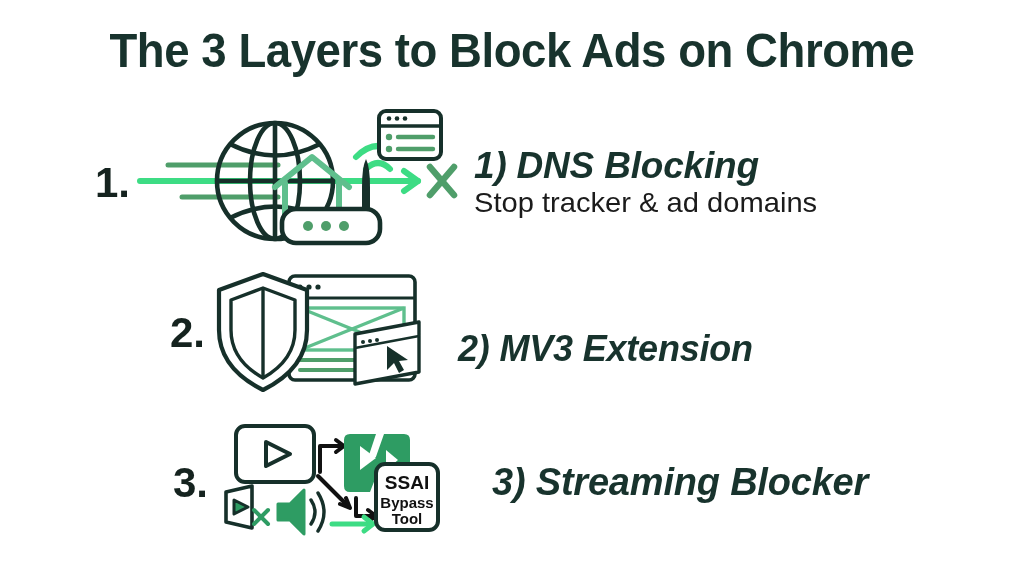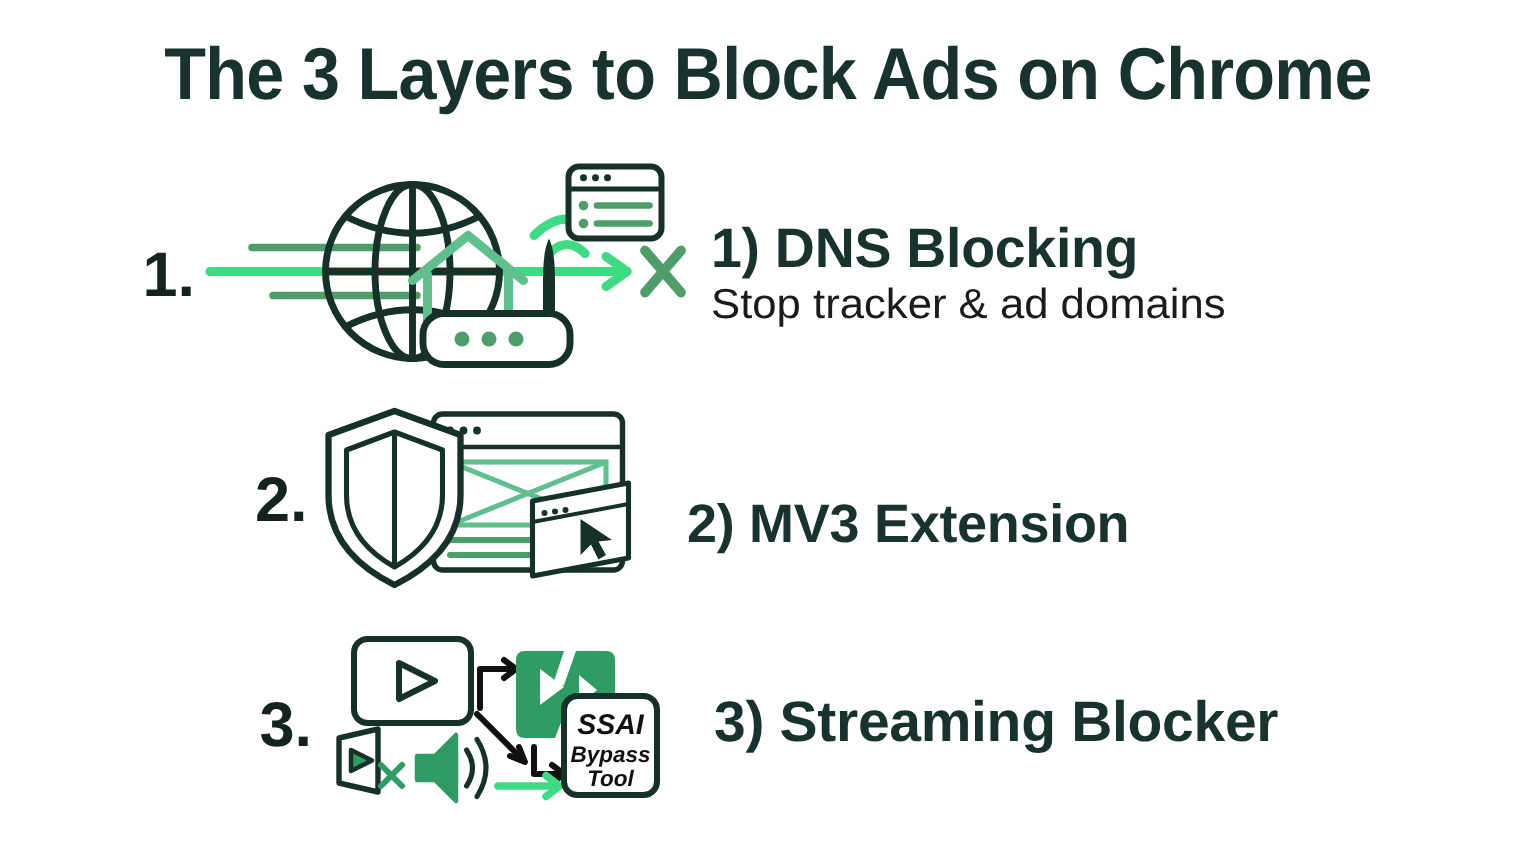--- a/index.html
+++ b/index.html
@@ -60,51 +60,51 @@
     text-align: right;
     flex: 0 0 auto;
   }
   #row-1 .num { width: 130px; }
   #row-2 .num { width: 205px; }
   #row-3 .num { width: 208px; }
 
   .art {
     flex: 0 0 auto;
     position: relative;
-    font-style: italic;
   }
 
   .texts {
     flex: 1 1 auto;
     padding-left: 12px;
   }
   .heading {
     font-family: "Liberation Sans Narrow", "Liberation Sans", sans-serif;
     font-weight: bold;
     color: #18332d;
     font-size: 36px;
     line-height: 1.08;
     letter-spacing: -0.2px;
     white-space: nowrap;
+    font-style: italic;
   }
   .sub {
     font-family: "Liberation Sans Narrow", "Liberation Sans", sans-serif;
     font-weight: normal;
     color: #1b1b1b;
     font-size: 28px;
     line-height: 1.25;
     white-space: nowrap;
   }
   #row-1 .texts { padding-left: 14px; }
   #row-1 .heading { font-size: 37px; }
   #row-1 .sub { font-size: 28px; transform: scaleX(1.04); transform-origin: 0 50%; }
   #row-2 .texts { padding-left: 0px; }
   #row-2 .heading { font-size: 36px; margin-left: 28px; margin-top: 32px; }
   #row-2 .sub { font-size: 29px; margin-left: 30px; }
-  #row-3 .heading { font-size: 38px; margin-left: 26px; }
+  #row-3 .heading { font-size: 38px; margin-left: 42px; }
   #row-3 .sub { font-size: 29px; margin-left: 26px; }
 
   svg { display: block; overflow: visible; }
 </style>
 </head>
 <body>
 
 <div class="page">
 
   <div class="title">The 3 Layers to Block Ads on Chrome</div>

